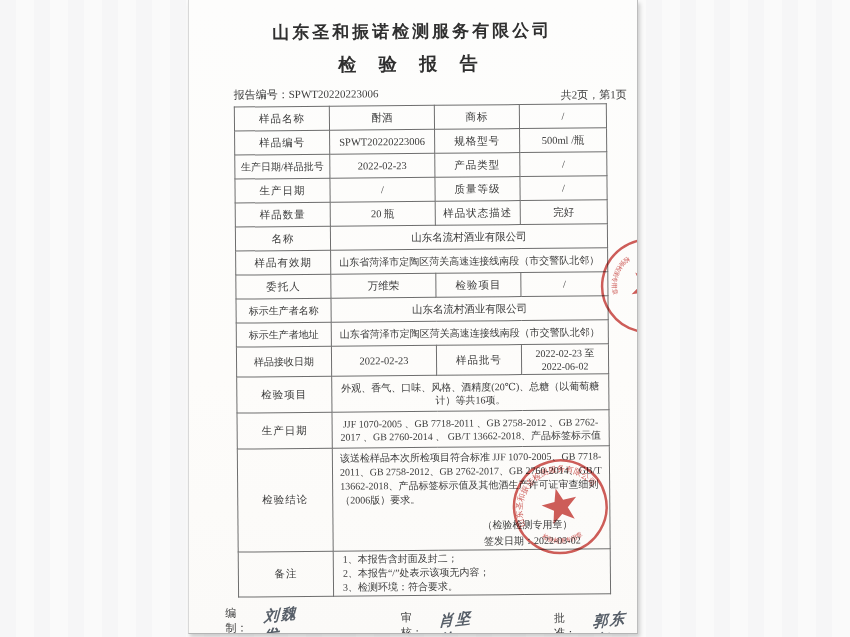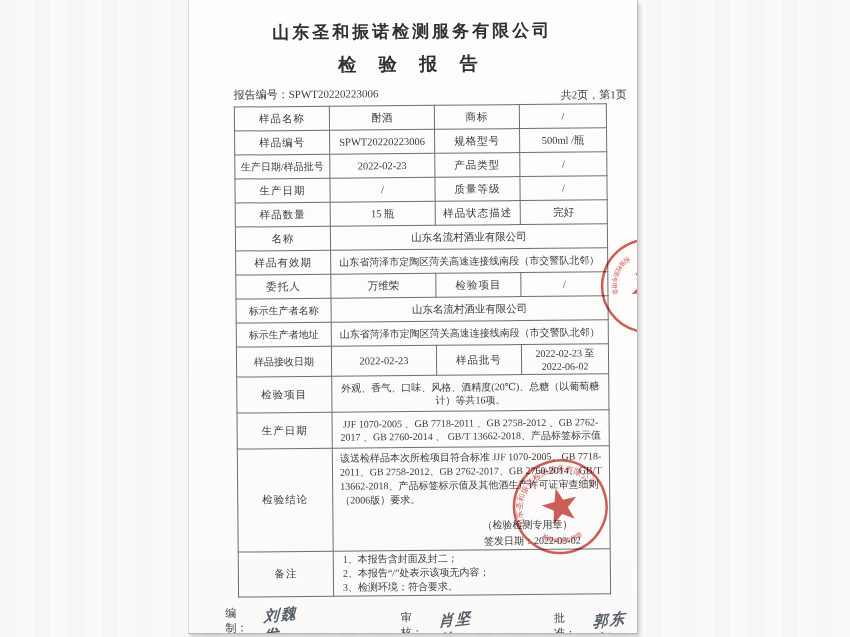--- a/index.html
+++ b/index.html
@@ -90,21 +90,21 @@
         <td>/</td>
       </tr>
       <tr style="height:24px">
         <td class="lbl">生产日期</td>
         <td>/</td>
         <td class="lbl">质量等级</td>
         <td>/</td>
       </tr>
       <tr style="height:24px">
         <td class="lbl">样品数量</td>
-        <td>15 瓶</td>
+        <td>20 瓶</td>
         <td class="lbl">样品状态描述</td>
         <td>完好</td>
       </tr>
       <tr style="height:24px">
         <td class="lbl">名称</td>
         <td colspan="3">山东名流村酒业有限公司</td>
       </tr>
       <tr style="height:24px">
         <td class="lbl">样品有效期</td>
         <td colspan="3" class="small">山东省菏泽市定陶区菏关高速连接线南段（市交警队北邻）</td>

